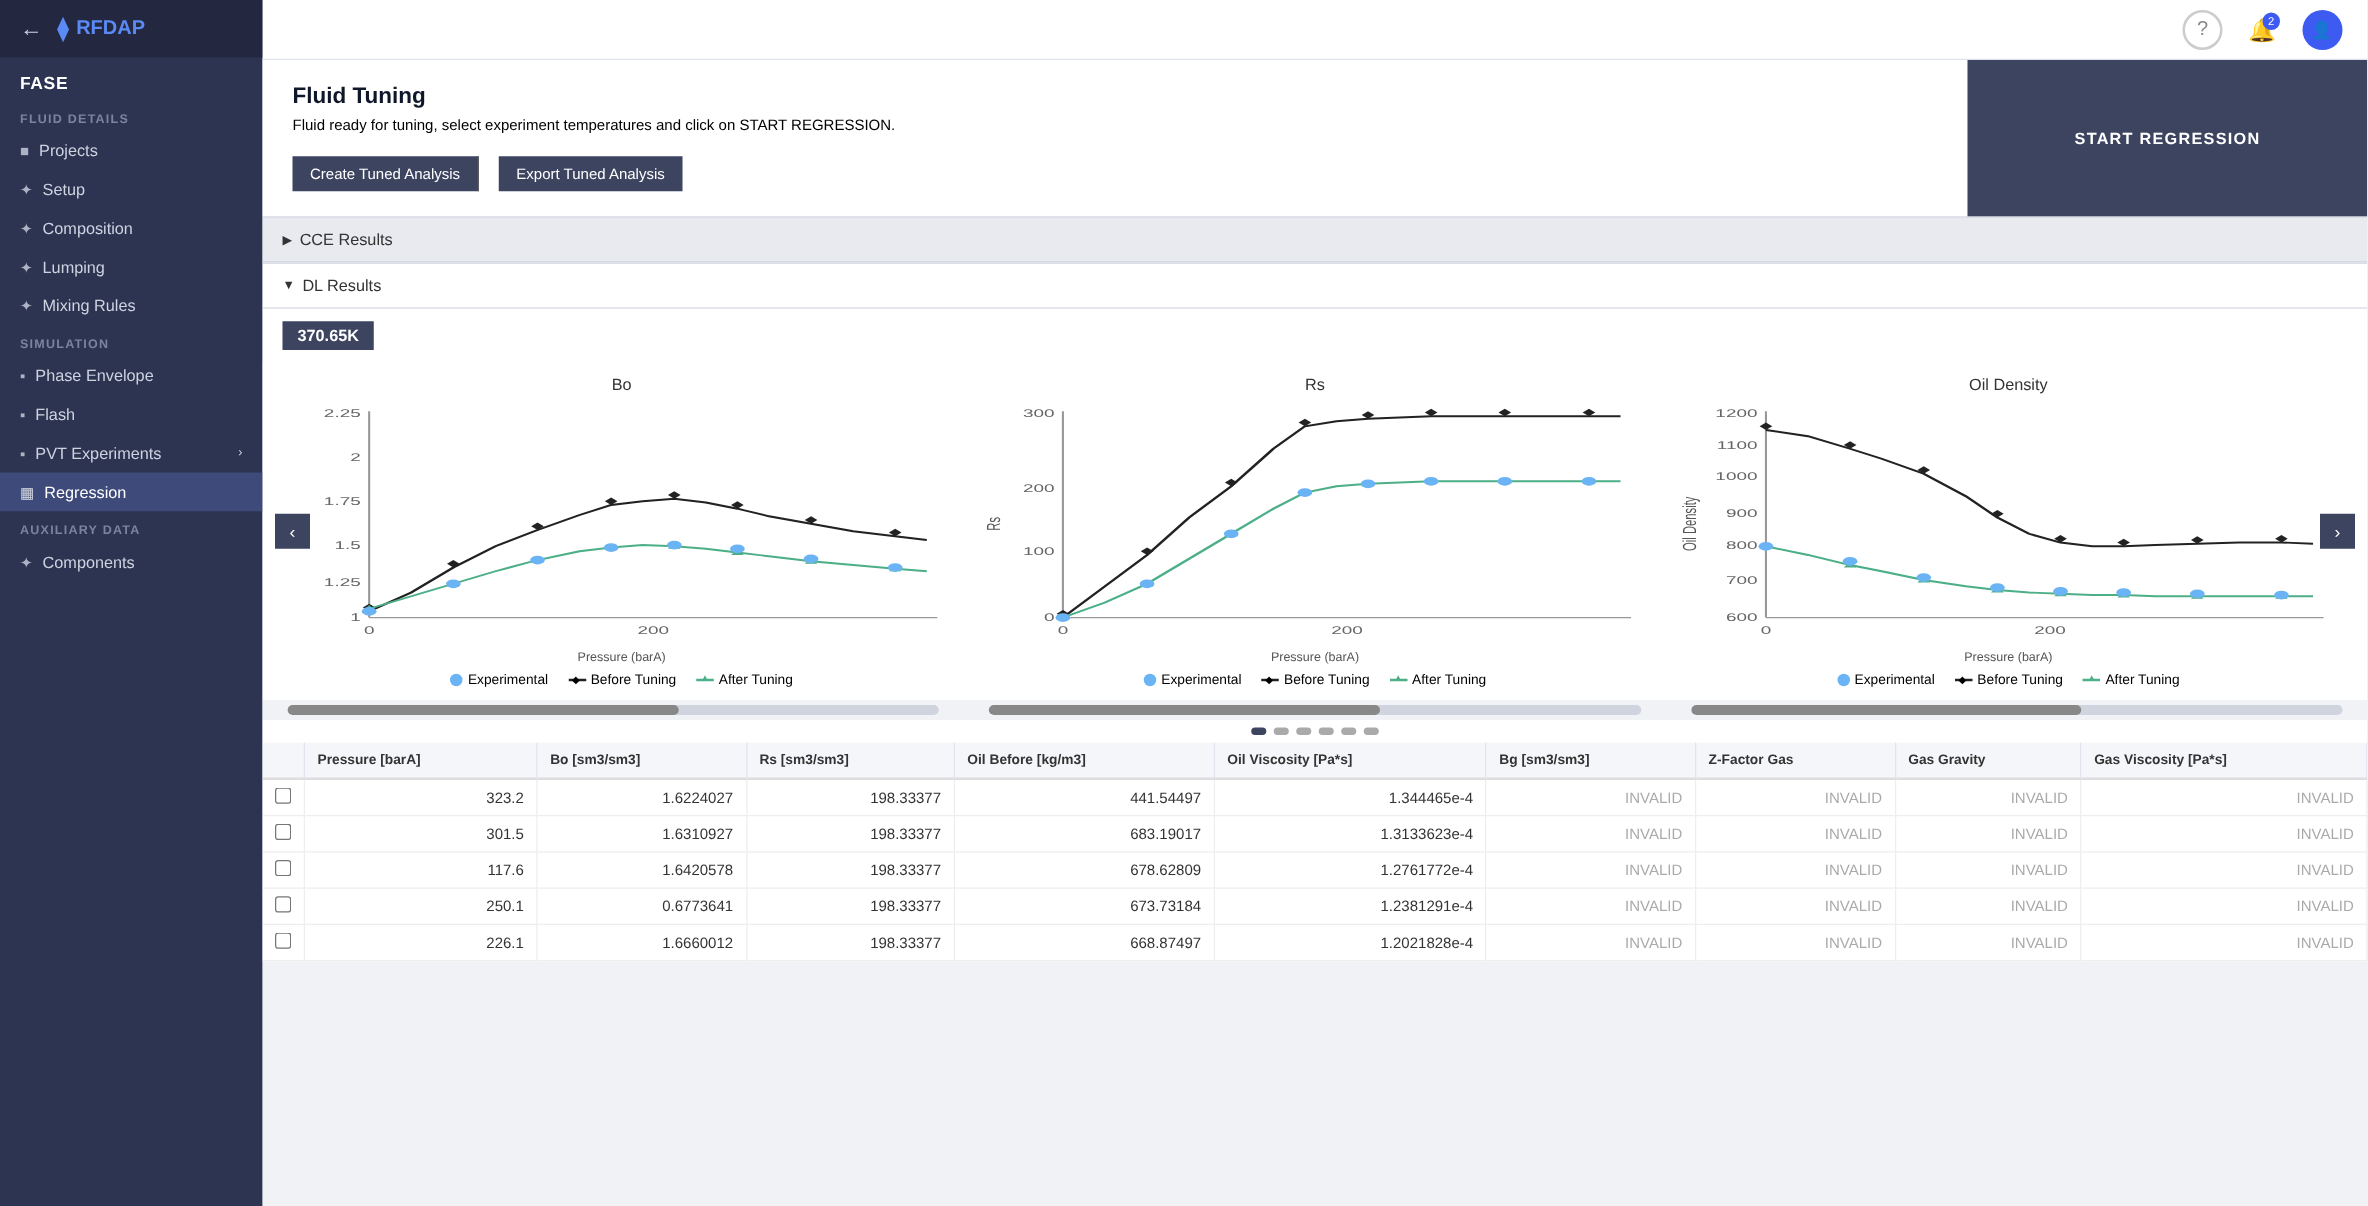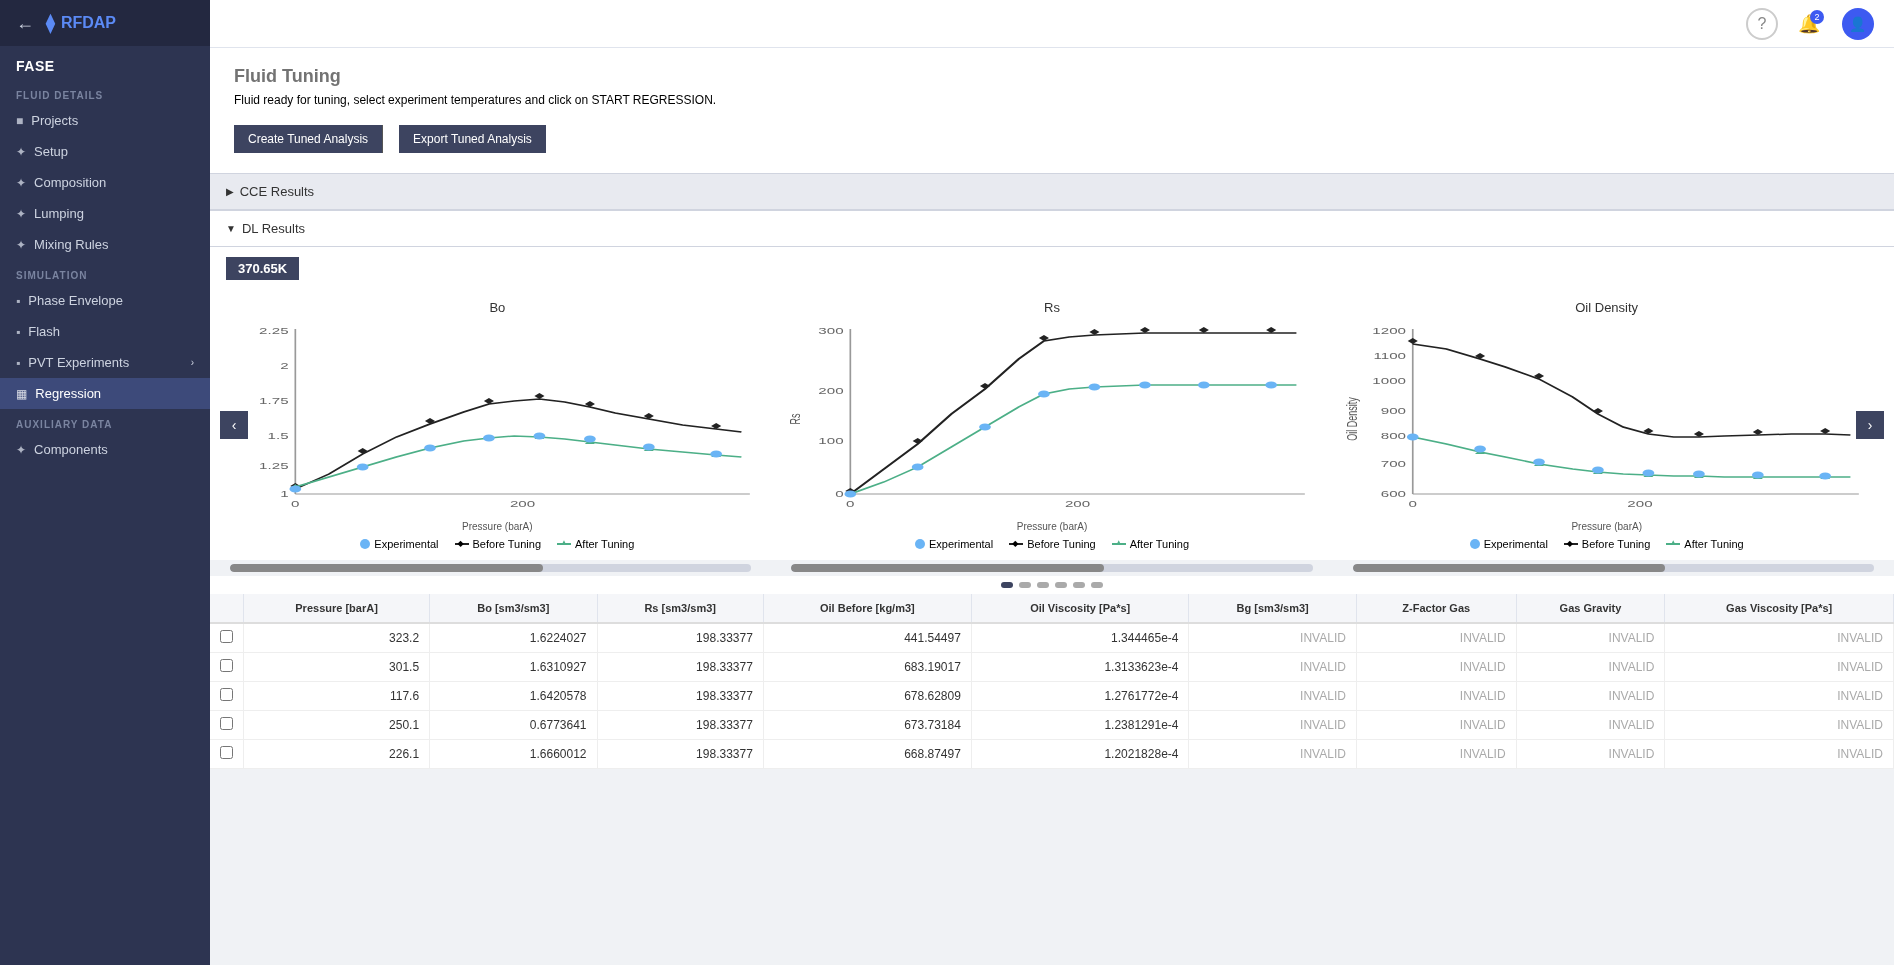--- a/index.html
+++ b/index.html
@@ -116,21 +116,21 @@
     .content-area {
       flex: 1;
       overflow-y: auto;
       overflow-x: hidden;
       padding: 0;
       background: #f0f2f5;
     }
     .fluid-tuning-header {
       font-size: 18px;
       font-weight: 600;
-      color: #737373;
+      color: #0f172a;
       margin-bottom: 6px;
     }
     .fluid-tuning-sub {
       color: #000000;
       font-size: 12px;
       margin-bottom: 18px;
     }
     .fluid-tuning-row {
       display: flex;
       align-items: center;
@@ -296,21 +296,21 @@
       overflow-x: auto;
     }
     .data-table {
       width: 100%;
       border-collapse: collapse;
       font-size: 12px;
     }
     .data-table th {
       background: #f5f6f9;
       padding: 8px 10px;
-      text-align: center;
+      text-align: left;
       font-weight: 600;
       color: #333;
       border-bottom: 2px solid #ddd;
       border-right: 1px solid #e0e4ed;
       white-space: nowrap;
       font-size: 11px;
     }
     .data-table th:first-child { text-align: center; width: 30px; }
     .data-table td {
       padding: 6px 10px;
@@ -424,20 +424,23 @@
     <div class="top-section">
       <div class="top-section-left">
         <div style="padding: 18px 24px 20px 24px;">
           <div class="fluid-tuning-header">Fluid Tuning</div>
           <div class="fluid-tuning-sub">Fluid ready for tuning, select experiment temperatures and click on START REGRESSION.</div>
           <div class="fluid-tuning-row">
             <button class="btn-dark">Create Tuned Analysis</button>
             <button class="btn-dark">Export Tuned Analysis</button>
           </div>
         </div>
+      </div>
+      <div class="top-section-right">
+        <button class="btn-regression">START REGRESSION</button>
       </div>
     </div>
 
     <div class="section-header">
       <span class="section-arrow">▶</span>
       <span>CCE Results</span>
     </div>
 
     <div class="section-header" style="background:#fff;">
       <span class="section-arrow">▼</span>

